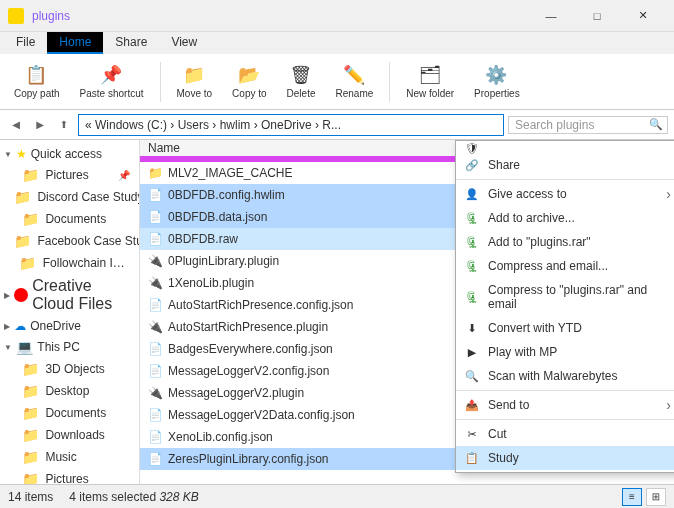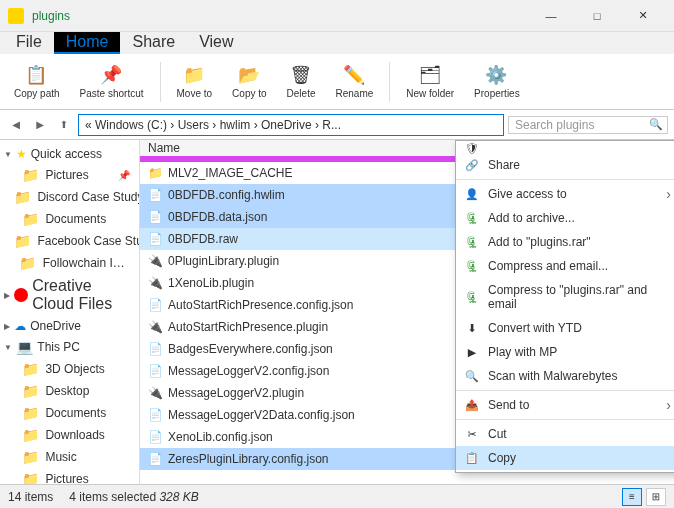--- a/index.html
+++ b/index.html
@@ -28,21 +28,21 @@
       gap: 4px;
       flex: 1;
     }
     .window-icon {
       width: 16px; height: 16px;
       background: #ffd700;
       border-radius: 2px;
     }
     .title-text {
       font-size: 12px;
-      color: #15803d;
+      color: #8b5cf6;
       margin-left: 4px;
     }
     .window-controls {
       display: flex;
       gap: 0;
     }
     .win-btn {
       width: 46px; height: 32px;
       display: flex; align-items: center; justify-content: center;
       cursor: pointer;
@@ -52,21 +52,21 @@
       border: none;
     }
     .ribbon-tabs {
       display: flex;
       height: 22px;
       padding: 0 4px;
     }
     .ribbon-tab {
       padding: 0 12px;
       display: flex; align-items: center;
-      font-size: 16px;
+      font-size: 12px;
       cursor: pointer;
       color: #333;
       border-bottom: 2px solid transparent;
     }
     .ribbon-tab.active {
       background: #000000;
       border-bottom: 2px solid #0078d7;
       color: #0078d7;
     }
     .ribbon-bar {
@@ -568,21 +568,21 @@
           <span class="ctx-icon">📤</span>
           <span>Send to</span>
         </div>
         <div class="ctx-separator"></div>
         <div class="ctx-item">
           <span class="ctx-icon">✂</span>
           <span>Cut</span>
         </div>
         <div class="ctx-item active">
           <span class="ctx-icon">📋</span>
-          <span>Copy</span>
+          <span>Study</span>
         </div>
 
       </div>
 
     </div>
   </div>
 
   <div class="status-bar">
     <span>14 items</span>
     <span>

